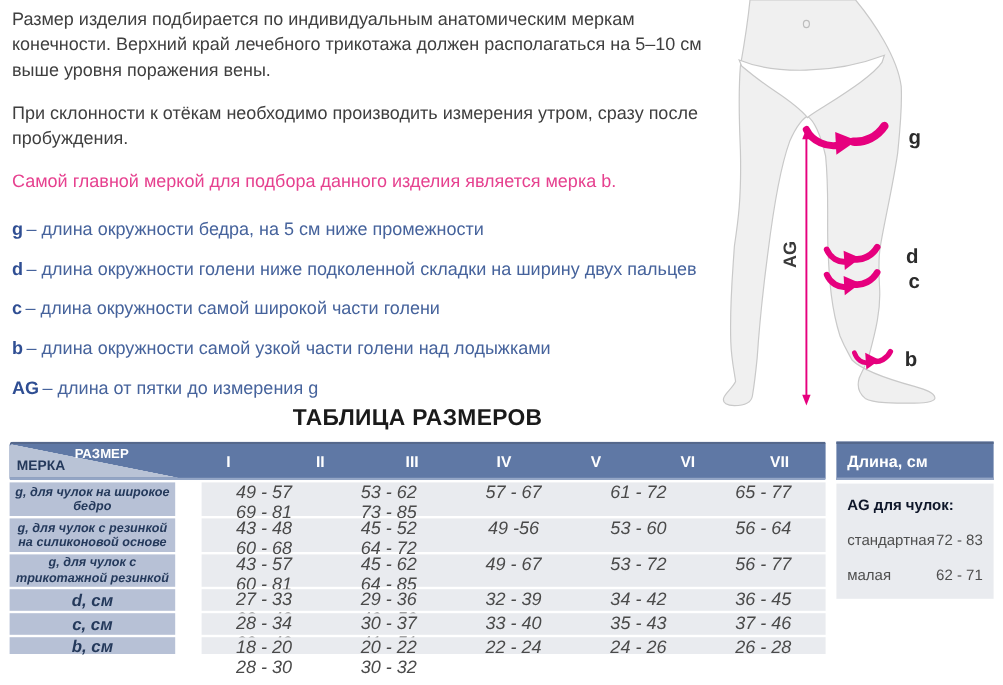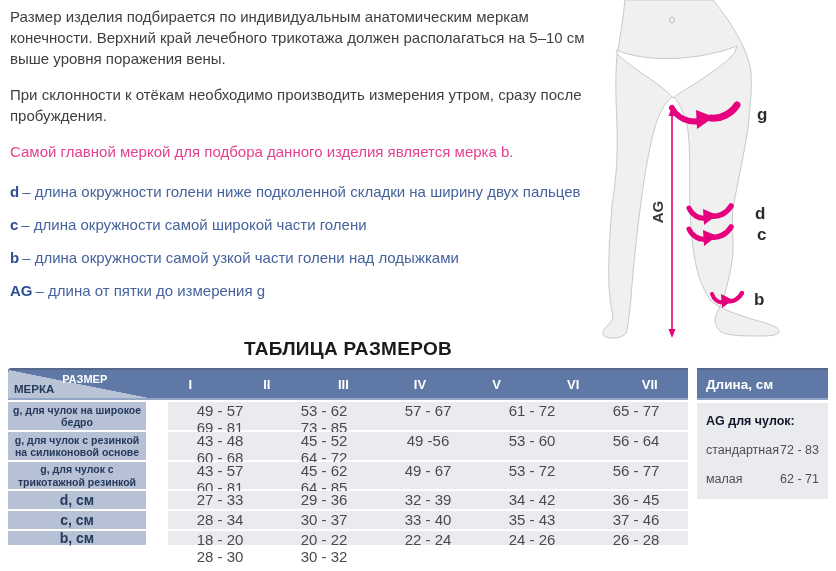--- a/index.html
+++ b/index.html
@@ -51,21 +51,21 @@
   .corner{position:absolute;left:0;top:0;width:140px;height:100%;
           background:linear-gradient(to bottom left, rgba(0,0,0,0) 49.5%, #B9C3D6 50%);
           border-radius:3px 0 0 0;}
   .corner-top{position:absolute;top:3px;left:50%;transform:translateX(-35%);
               color:#fff;font-size:11px;font-weight:bold;}
   .corner-bottom{position:absolute;bottom:3px;left:6px;color:var(--navy-text);
                  font-size:11.5px;font-weight:bold;}
   .hcols{position:absolute;left:144px;right:0;top:0;bottom:0;display:grid;
          grid-template-columns:repeat(7,1fr);align-items:center;}
   .hcol{color:#fff;font-size:13px;font-weight:bold;text-align:center;}
-  .t-row{display:flex;gap:22px;}
+  .t-row{display:flex;gap:22px;font-style:italic;}
   .rlabel{width:138px;flex:none;background:var(--label-cell);display:flex;
           align-items:center;justify-content:center;text-align:center;
           color:var(--navy-text);font-weight:bold;font-size:10.5px;line-height:1.18;
           padding:1px 4px;box-sizing:border-box;}
   .rlabel.big{font-size:14px;}
   .rdata{flex:1;background:var(--data-cell);display:grid;
          grid-template-columns:repeat(5,1fr);align-items:center;}
   .cell{text-align:center;font-size:15px;color:var(--value-text);}
   .h28{height:28px;} .h27{height:27px;} .h25{height:18px;} .h24{height:14px;}
 
@@ -85,20 +85,23 @@
 </head>
 <body>
 
 <div id="page">
 
   <div id="intro">
     <p class="para">Размер изделия подбирается по индивидуальным анатомическим меркам конечности. Верхний край лечебного трикотажа должен располагаться на 5–10 см выше уровня поражения вены.</p>
     <p class="para">При склонности к отёкам необходимо производить измерения утром, сразу после пробуждения.</p>
     <p class="para highlight">Самой главной меркой для подбора данного изделия является мерка b.</p>
 
+    <div class="m-item">
+      <b class="m-letter">g</b><span>– длина окружности бедра, на 5 см ниже промежности</span>
+    </div>
     <div class="m-item">
       <b class="m-letter">d</b><span>– длина окружности голени ниже подколенной складки на ширину двух пальцев</span>
     </div>
     <div class="m-item">
       <b class="m-letter">c</b><span>– длина окружности самой широкой части голени</span>
     </div>
     <div class="m-item">
       <b class="m-letter">b</b><span>– длина окружности самой узкой части голени над лодыжками</span>
     </div>
     <div class="m-item">

